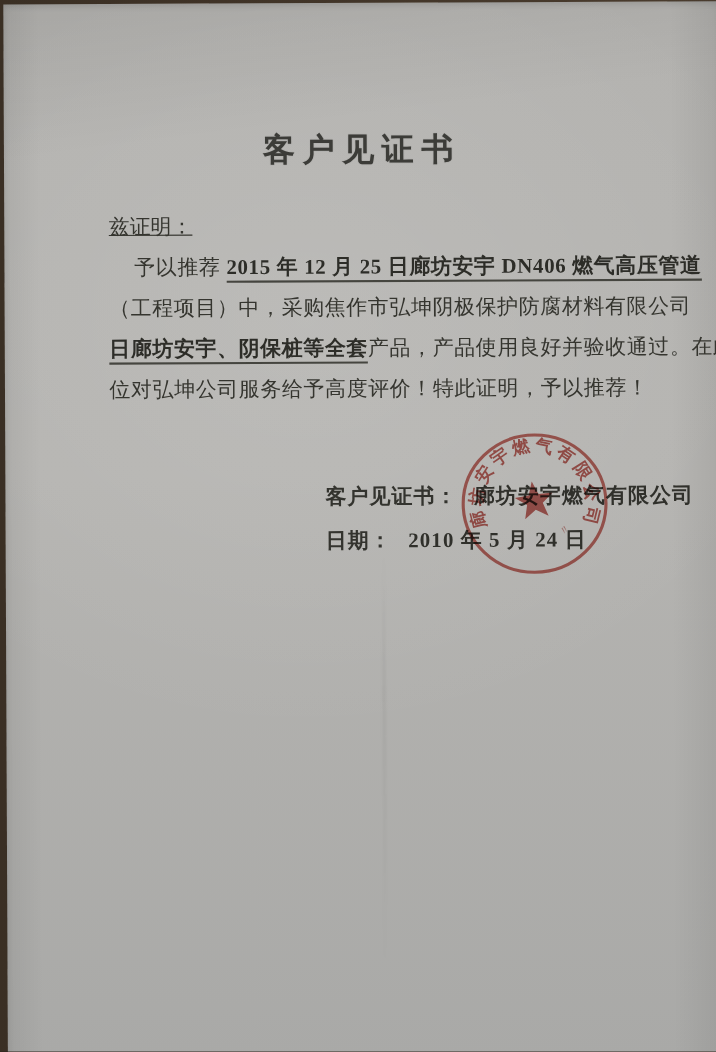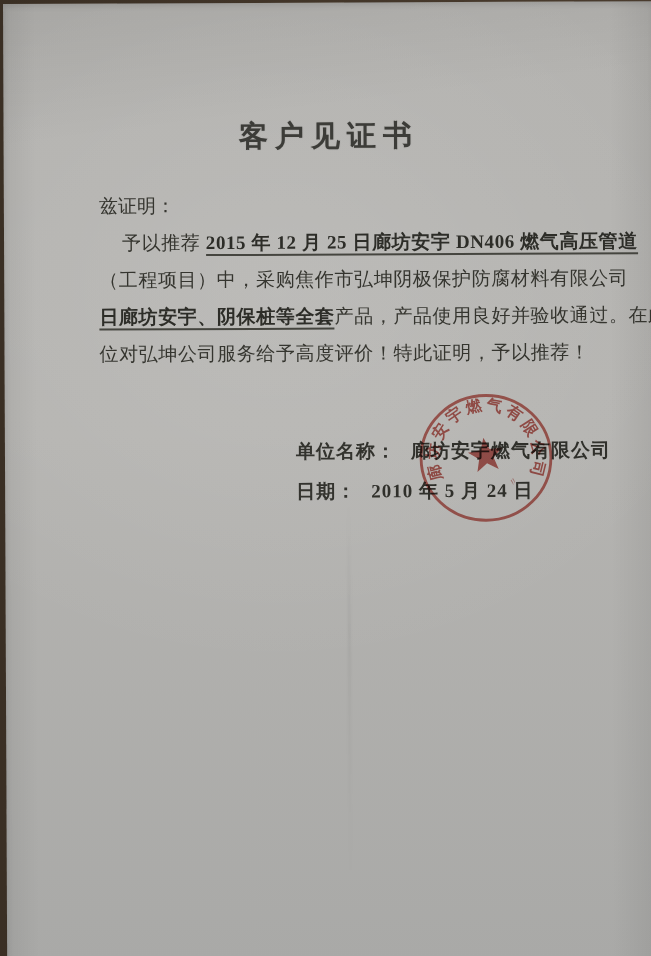--- a/index.html
+++ b/index.html
@@ -25,21 +25,21 @@
     position:absolute;left:342px;top:500px;width:3px;height:420px;
     background:linear-gradient(to bottom, rgba(0,0,0,0), rgba(0,0,0,0.05) 30%, rgba(0,0,0,0) 90%);
     filter:blur(1px);
   }
   .title{
     position:absolute;top:114px;left:0;width:100%;
     text-align:center;font-size:29px;font-weight:bold;letter-spacing:7px;
     color:#3c3c38;text-shadow:0 0 1px rgba(60,60,56,0.35);
   }
   .bodytext{color:#35352f;font-size:19px;}
-  .salutation{position:absolute;left:95px;top:190px;}
+  .salutation{position:absolute;left:95px;top:190px;text-decoration:underline;}
   .pline{position:absolute;left:95px;width:492px;letter-spacing:0.6px;white-space:nowrap;}
   .l1{top:227px;text-indent:23px;}
   .l2{top:264px;}
   .l3{top:301px;}
   .l4{top:338px;}
   .emph{
     font-weight:bold;color:#2d2d28;
     border-bottom:2px solid #45453f;padding-bottom:1px;
   }
   .sig-row{position:absolute;left:291px;white-space:nowrap;color:#33332e;font-size:19px;}
@@ -64,21 +64,21 @@
     <div class="bodytext salutation">兹证明：</div>
 
     <div class="bodytext pline l1"><span>予以推荐 </span><span class="emph">2015 年 12 月 25 日廊坊安宇 DN406 燃气高压管道</span></div>
 
     <div class="bodytext pline l2">（工程项目）中，采购焦作市弘坤阴极保护防腐材料有限公司</div>
 
     <div class="bodytext pline l3"><span class="emph">日廊坊安宇、阴保桩等全套</span><span>产品，产品使用良好并验收通过。在此我单</span></div>
 
     <div class="bodytext pline l4">位对弘坤公司服务给予高度评价！特此证明，予以推荐！</div>
 
-    <div class="sig-row sig-org"><span class="sig-label">单位名称：</span><span class="sig-value">廊坊安宇燃气有限公司</span></div>
+    <div class="sig-row sig-org"><span class="sig-label">客户见证书：</span><span class="sig-value">廊坊安宇燃气有限公司</span></div>
 
     <div class="sig-row sig-date"><span class="sig-label">日期：</span><span class="sig-value">2010 年 5 月 24 日</span></div>
 
     <svg class="seal" viewBox="0 0 142 136" xmlns="http://www.w3.org/2000/svg">
       <defs>
         <path id="arcPath" d="M 28.4 85.9 A 47 47 0 1 1 113.6 85.9" fill="none"></path>
       </defs>
       <ellipse cx="71" cy="66" rx="64" ry="61.5" fill="none" stroke="rgba(183,55,45,0.82)" stroke-width="2.8"></ellipse>
       <text font-size="15.5" font-weight="bold" fill="rgba(178,50,42,0.85)" letter-spacing="3.4" style="font-family:'Liberation Serif','DejaVu Serif',serif;">
         <textPath href="#arcPath" startOffset="50%" text-anchor="middle">廊坊安宇燃气有限公司</textPath>

